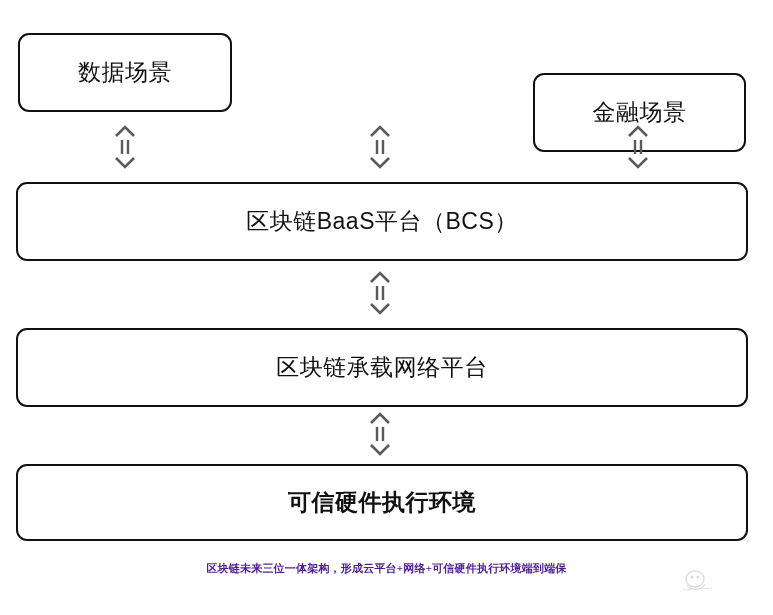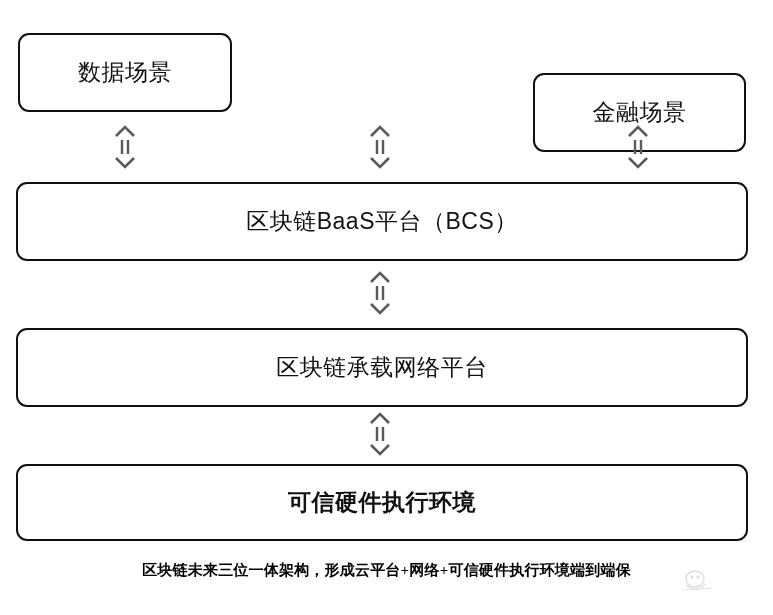--- a/index.html
+++ b/index.html
@@ -68,23 +68,23 @@
   .conn-e { left: 367px; top: 411px; }
 
   .caption {
     position: absolute;
     left: 0;
     top: 561px;
     width: 773px;
     text-align: center;
     font-family: "Liberation Serif", serif;
     font-weight: bold;
-    font-size: 15px;
+    font-size: 11px;
     letter-spacing: 0.2px;
-    color: #000000;
+    color: #4c1d95;
     white-space: nowrap;
   }
 
   .watermark {
     position: absolute;
     left: 680px;
     top: 566px;
     width: 34px;
     height: 30px;
     opacity: 0.30;

